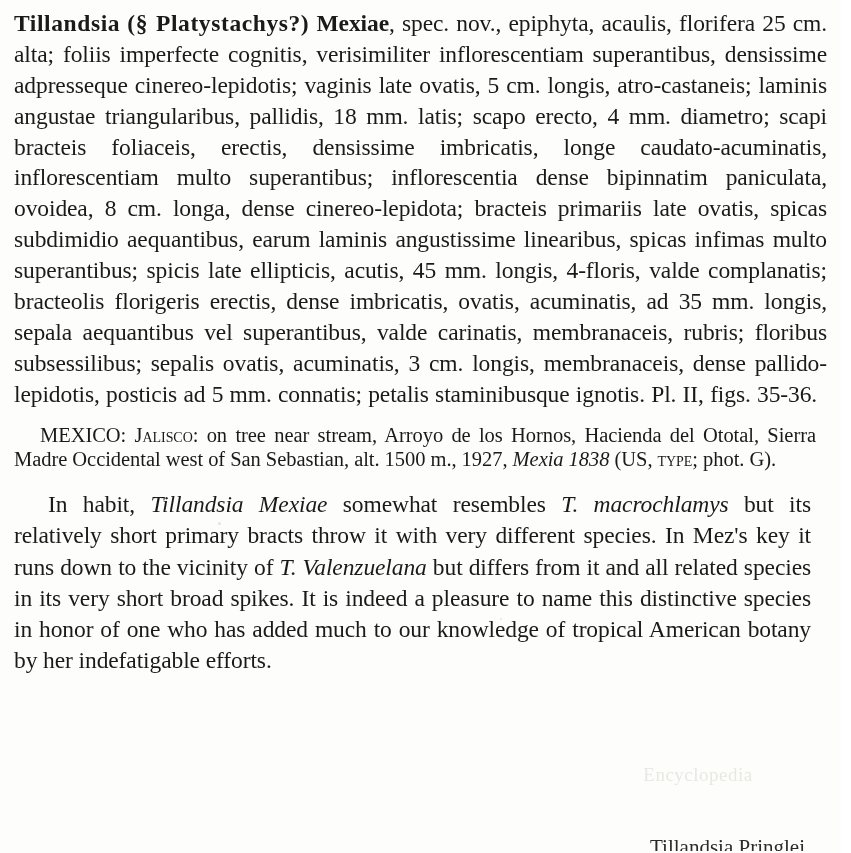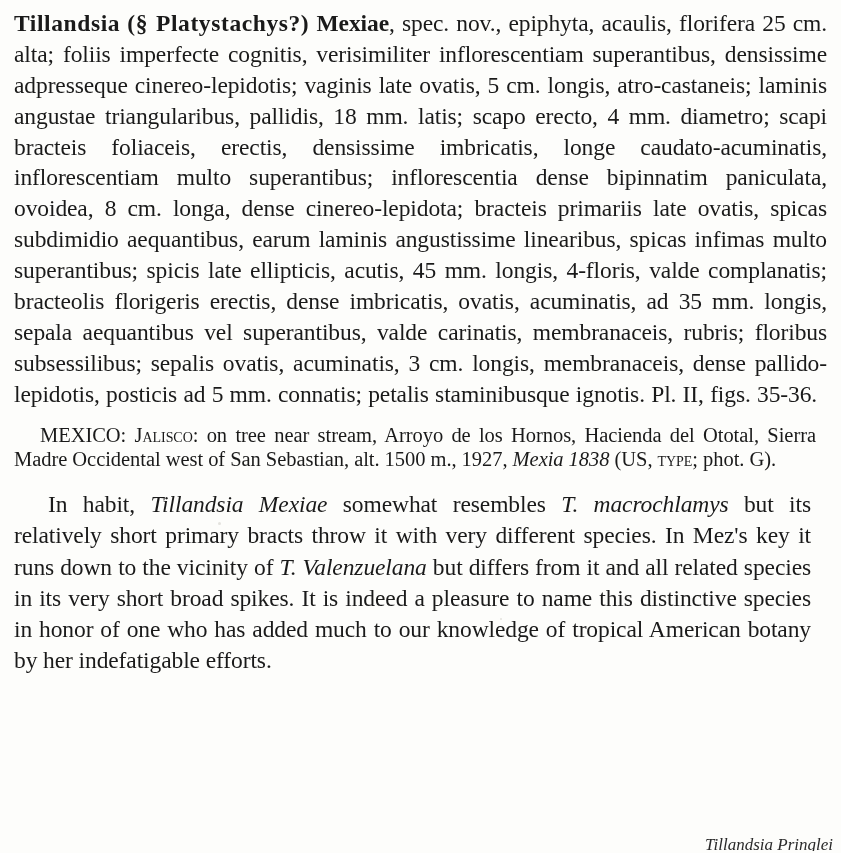--- a/index.html
+++ b/index.html
@@ -69,24 +69,23 @@
     text-align: justify;
     margin: 17px 16px 0 0;
     letter-spacing: -0.1px;
   }
   .discussion .firstindent {
     display: inline-block;
     width: 34px;
   }
   .tail {
     position: absolute;
-    right: 8px;
+    right: 36px;
     bottom: 2px;
-    font-size: 17px;
-    font-style: italic;
+    font-size: 21px;
     color: #2a2a2a;
     white-space: nowrap;
     overflow: hidden;
     height: 16px;
   }
   
   .watermark {
     position: absolute;
     right: 28px;
     bottom: 18px;
@@ -131,18 +130,19 @@
 
     <p class="collection"><span class="indent"></span><span class="smallcaps">MEXICO</span><span>: </span><span class="smallcaps">Jalisco</span><span>: on tree near stream, Arroyo de los Hornos, Hacienda del Ototal, Sierra Madre Occidental west of San Sebastian, alt. 1500 m., 1927,</span> <span class="ital">Mexia 1838</span><span> (US, </span><span class="smallcaps">type</span><span>; phot. G).</span></p>
 
     <p class="discussion"><span class="firstindent"></span><span>In habit, </span><span class="ital">Tillandsia Mexiae</span><span> somewhat resembles </span><span class="ital">T. macrochlamys</span><span> but its relatively short primary bracts throw it with very different species.  In Mez's key it runs down to the vicinity of </span><span class="ital">T. Valenzuelana</span><span> but differs from it and all related species in its very short broad spikes.  It is indeed a pleasure to name this distinctive species in honor of one who has added much to our knowledge of tropical American botany by her indefatigable efforts.</span></p>
 
   </div>
 
   <div class="tail">Tillandsia Pringlei</div>
 
   <div class="watermark">
+    <span class="wm-line1">Encyclopedia</span>
   </div>
 
   <div class="speck" style="left:218px; top:522px; width:3px; height:3px;"></div>
   <div class="speck" style="left:500px; top:618px; width:2px; height:2px;"></div>
   <div class="speck" style="left:96px; top:300px; width:2px; height:2px;"></div>
 </div>
 
 </body></html>

